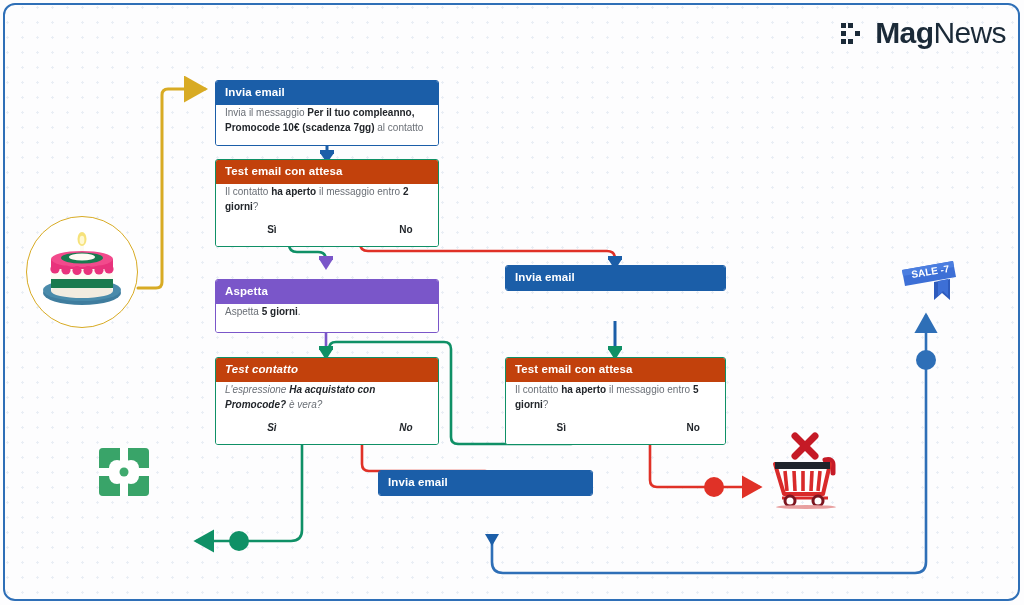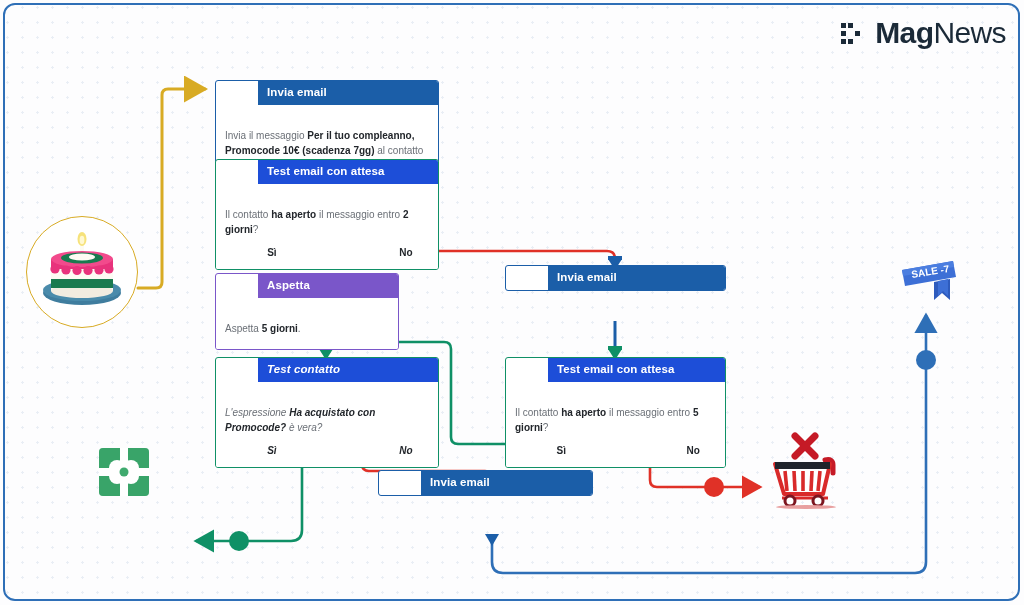--- a/index.html
+++ b/index.html
@@ -40,35 +40,34 @@
     overflow: hidden;
     z-index: 5;
   }
   .node .hdr {
     font-size: 11.5px;
     font-weight: bold;
     color: #ffffff;
     padding: 5px 9px 6px 9px;
     letter-spacing: .1px;
     line-height: 1.1;
-    margin-left: 42px;
   }
   .node .body {
     background: #ffffff;
-    padding: 23px 9px 9px 9px;
+    padding: 0 9px 9px 9px;
     font-size: 10px;
     color: #6a6f76;
     line-height: 1.55;
   }
   .node .body b { color: #22262b; font-weight: bold; }
 
   .node.blue  { border: 1.6px solid #1b5ea8; }
   .node.blue .hdr  { background: #1b5ea8; }
   .node.green { border: 1.6px solid #0f9066; }
-  .node.green .hdr { background: #1d4ed8; }
+  .node.green .hdr { background: #c2410c; }
   .node.purple{ border: 1.6px solid #7a56c9; }
   .node.purple .hdr{ background: #7a56c9; }
 
   .yn {
     display: flex;
     margin-top: 7px;
     font-size: 10px;
     font-weight: bold;
     color: #22262b;
   }
@@ -286,21 +285,21 @@
     <div class="hdr">Test email con attesa</div>
     <div class="body">
       <span>Il contatto </span><b>ha aperto</b><span> il messaggio entro </span><b>2 giorni</b><span>?</span>
       <div class="yn">
         <span class="yes">Sì</span>
         <span class="no">No</span>
       </div>
     </div>
   </div>
 
-  <div class="node purple" style="left:215px; top:273px; width:184px;">
+  <div class="node purple" style="left:215px; top:279px; width:224px;">
     <div class="hdr">Aspetta</div>
     <div class="body" style="padding-bottom:13px;">
       <span>Aspetta </span><b>5 giorni</b><span>.</span>
     </div>
   </div>
 
   <div class="node blue" style="left:505px; top:265px; width:221px;">
     <div class="hdr">Invia email</div>
   </div>
 

